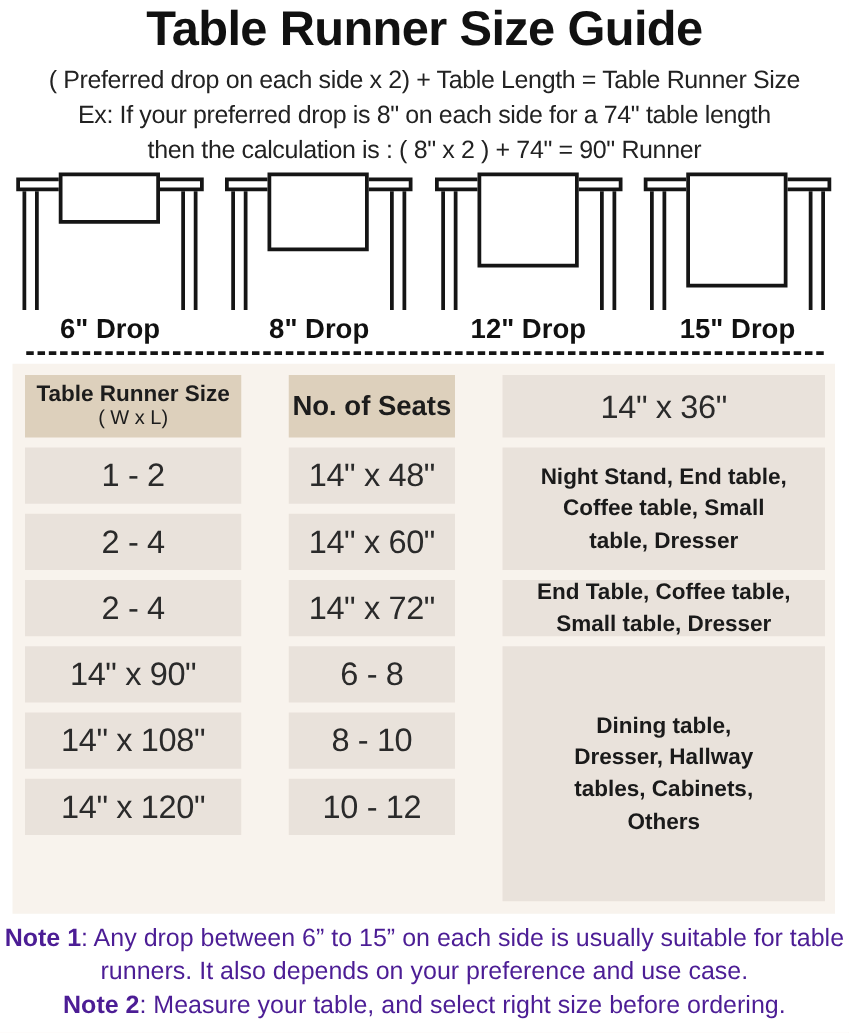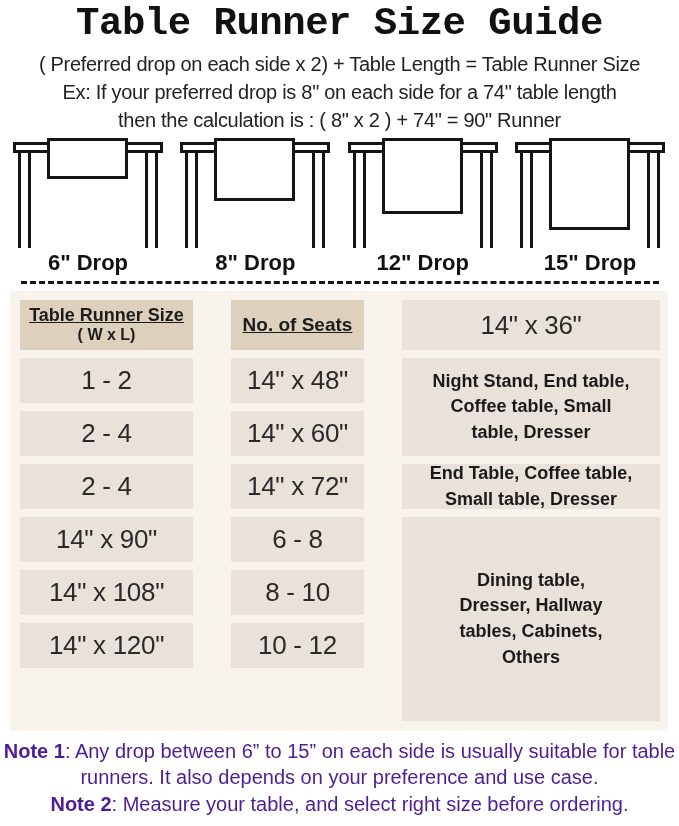--- a/index.html
+++ b/index.html
@@ -11,21 +11,20 @@
     overflow: hidden;
   }
   
   .page-title {
     margin-top: 2px;
     text-align: center;
     font-size: 39px;
     font-weight: 800;
     letter-spacing: -0.5px;
     color: #111;
-    font-family: Liberation Mono, monospace;
   }
   .sub-line {
     text-align: center;
     font-size: 20px;
     letter-spacing: -0.3px;
     white-space: nowrap;
     color: #222;
   }
   .formula-line { margin-top: 7px; }
   .example-line1 { margin-top: 5px; }
@@ -87,23 +86,23 @@
     grid-template-rows: 50px repeat(7, 45px);
     column-gap: 38px;
     row-gap: 8px;
   }
   .hcell {
     background: #ddd0bc;
     display: flex; flex-direction: column;
     align-items: center; justify-content: center;
     text-align: center;
   }
-  .hcell .h-main { font-size: 18px; font-weight: 700; line-height: 1.15; text-decoration: underline; }
-  .hcell .h-sub  { font-size: 16px; font-weight: 700; line-height: 1.15; }
-  .hcell.single .h-main { font-size: 19px; }
+  .hcell .h-main { font-size: 18px; font-weight: 700; line-height: 1.15; }
+  .hcell .h-sub  { font-size: 16px; font-weight: 400; line-height: 1.15; }
+  .hcell.single .h-main { font-size: 22px; }
   .cell {
     background: #e9e2db;
     display: flex; align-items: center; justify-content: center;
     text-align: center;
   }
   .num-cell { font-size: 26px; font-weight: 400; color: #2a2a2a; letter-spacing: -0.3px; }
   .type-cell {
     font-size: 18px; font-weight: 700; line-height: 1.42;
     white-space: pre-line; padding: 4px 6px; color: #1a1a1a;
   }

